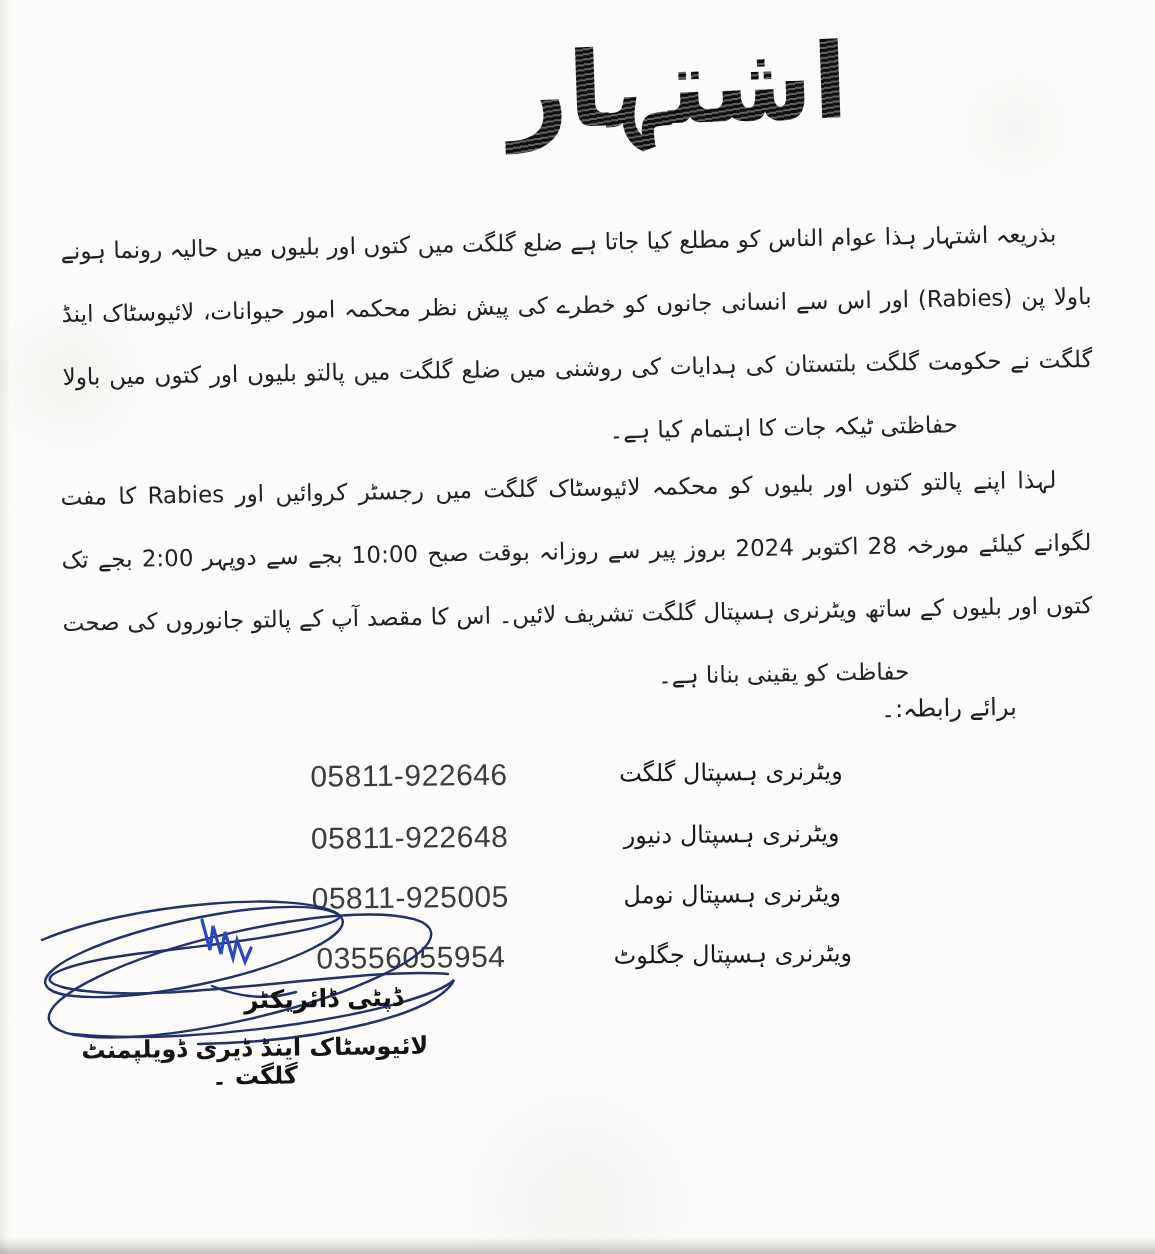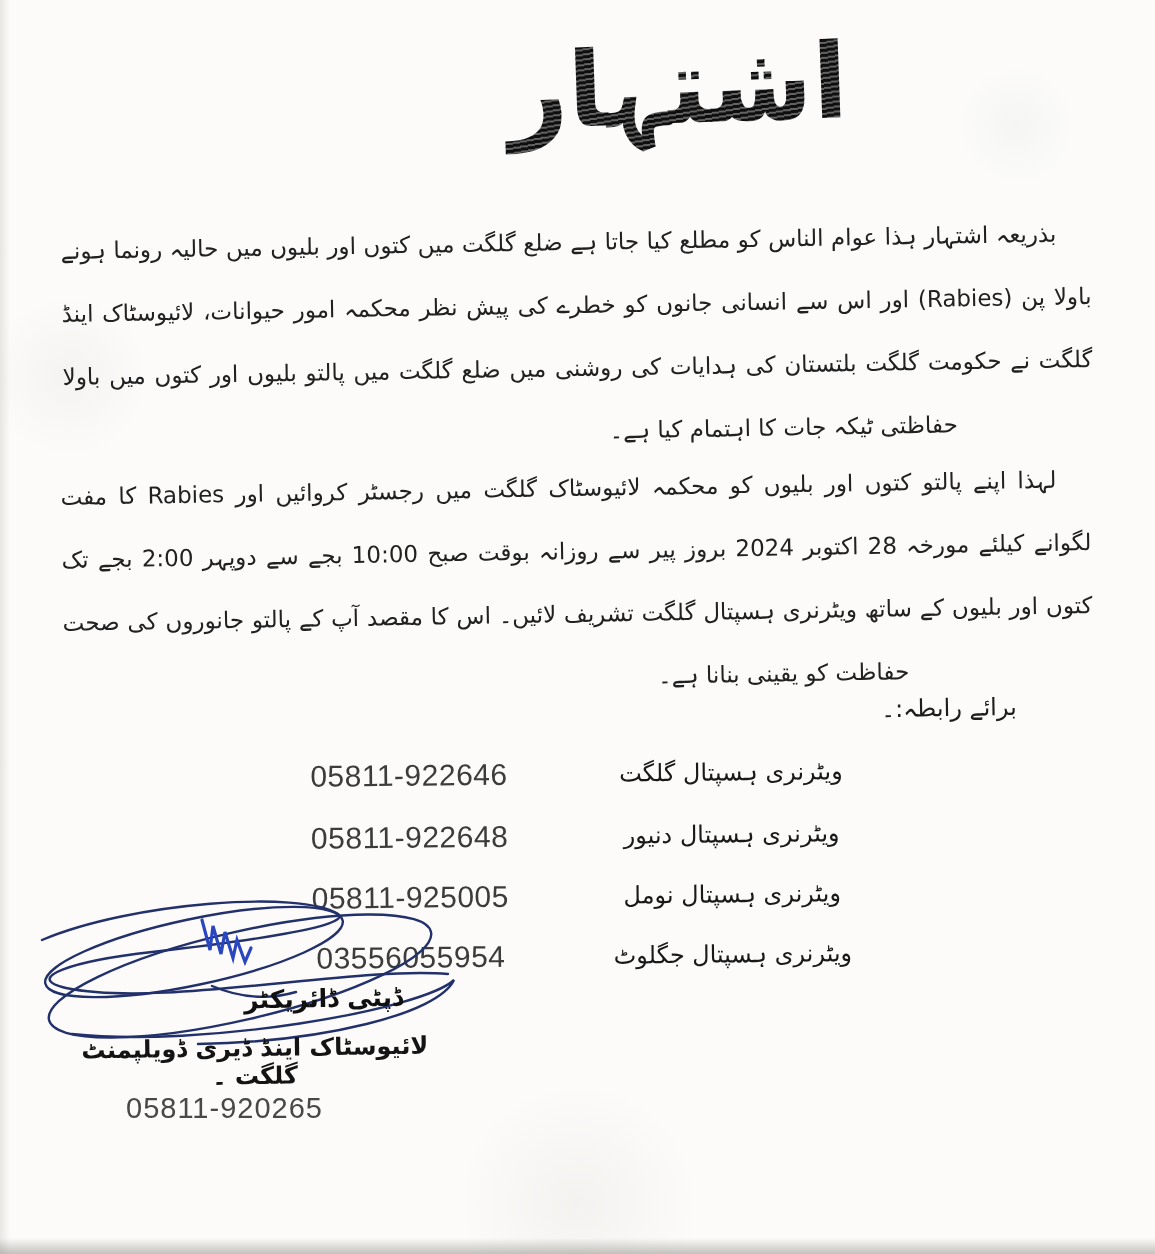--- a/index.html
+++ b/index.html
@@ -126,17 +126,16 @@
       <ellipse cx="192" cy="66" rx="152" ry="33" transform="rotate(-12 192 66)"></ellipse>
       <ellipse cx="238" cy="90" rx="196" ry="44" transform="rotate(-13 238 90)"></ellipse>
       <path d="M70 148 C200 162 420 124 452 94 C436 128 320 156 196 158"></path>
       <path d="M210 100 q 42 18 84 6"></path>
     </g>
     <path d="M200 34 l8 30 l3 -24 l8 28 l4 -22 l8 26 l4 -18 l8 22 l6 -14" stroke="#2a47c0" stroke-width="3.2" fill="none" stroke-linecap="round"></path>
   </svg>
 
   <div class="role">ڈپٹی ڈائریکٹر</div>
   <div class="department">لائیوسٹاک اینڈ ڈیری ڈویلپمنٹ گلگت ۔</div>
-  <div class="sig-phone">05811-920265</div>
 
   <div class="edge-left"></div>
   <div class="edge-bottom"></div>
 </div>
 
 </body></html>

